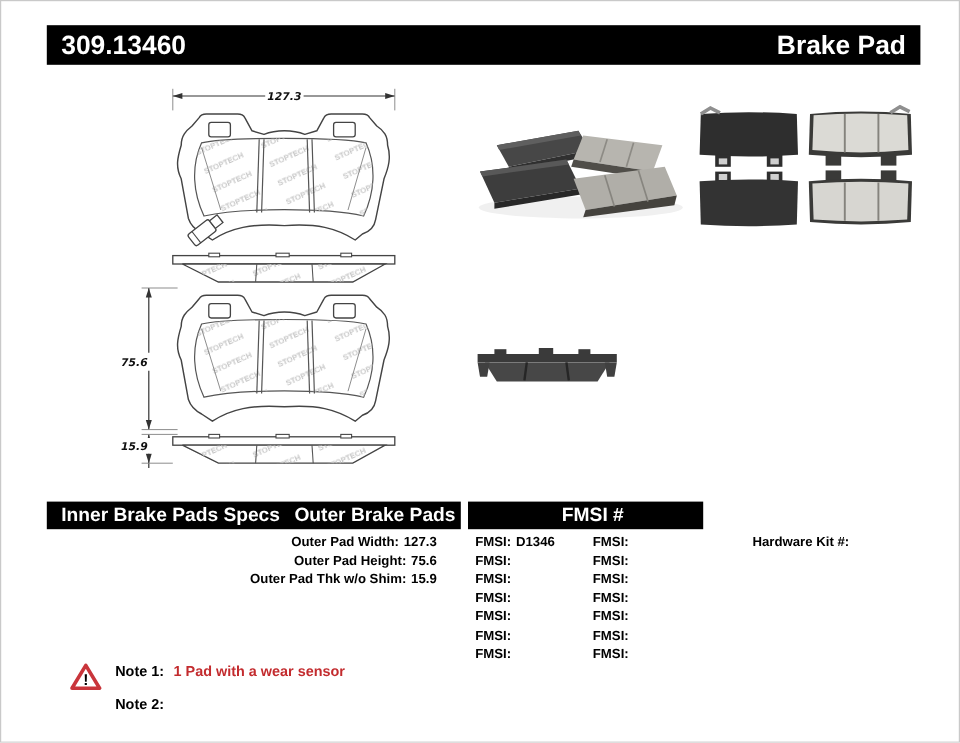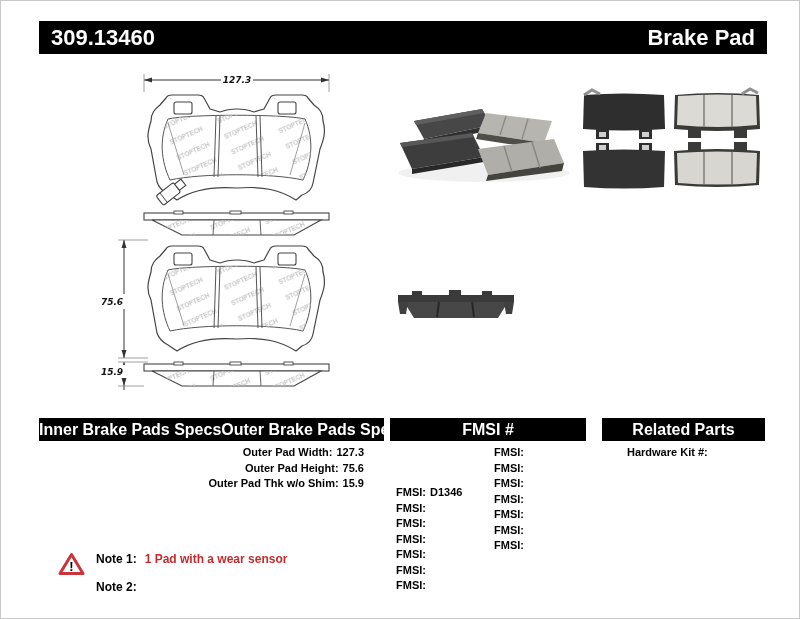--- a/index.html
+++ b/index.html
@@ -11,29 +11,29 @@
        padding:16px 12px;box-sizing:border-box;}
   .hdr .pn,.hdr .ttl{font-weight:bold;font-size:22px;letter-spacing:0px;}
   
   .drawing{position:absolute;left:55px;top:63px;width:345px;height:328px;}
   .photo1{position:absolute;left:393px;top:90px;width:180px;height:95px;}
   .photo2{position:absolute;left:577px;top:86px;width:186px;height:106px;}
   .photo3{position:absolute;left:393px;top:286px;width:125px;height:42px;}
   
   .bar{position:absolute;top:417px;height:23px;background:#000;color:#fff;
        display:flex;align-items:center;}
-  .bar .h{flex:1;text-align:center;font-weight:bold;font-size:16px;white-space:nowrap;}
+  .bar .h{flex:1;text-align:center;font-weight:bold;font-size:16px;white-space:nowrap;margin-left:12px;}
   .bar1{left:38px;width:345px;}
   .bar2{left:389px;width:196px;justify-content:center;}
   .bar3{left:601px;width:163px;justify-content:center;}
   .speccol{position:absolute;top:444px;font-size:11px;font-weight:bold;color:#000;
            line-height:15.5px;white-space:nowrap;}
   .col-inner{left:20px;width:160px;text-align:right;}
   .col-outer{left:195px;width:168px;text-align:right;}
-  .col-fmsi1{left:395px;width:95px;text-align:left;margin-top:40px;}
+  .col-fmsi1{left:395px;width:95px;text-align:left;}
   .col-fmsi2{left:493px;width:95px;text-align:left;}
   .col-rel{left:603px;width:160px;text-align:left;padding-left:23px;}
   .speccol .v{margin-left:4px;}
   
   .warn{position:absolute;left:57px;top:551px;width:27px;height:25px;}
   .noteline{position:absolute;left:95px;font-size:12px;font-weight:bold;white-space:nowrap;}
   .note1{top:551px;}
   .note2{top:579px;}
   .red{color:#c32b2e;margin-left:8px;}
   svg text.dim{font:italic bold 9px "DejaVu Sans",sans-serif;fill:#111;}
@@ -202,23 +202,20 @@
     <line x1="78" y1="15" x2="80" y2="30" stroke="#262626" stroke-width="2"></line>
   </svg>
 
   <div class="bar bar1">
     <span class="h">Inner Brake Pads Specs</span>
     <span class="h">Outer Brake Pads Specs</span>
   </div>
   <div class="bar bar2">
     <span class="h">FMSI #</span>
   </div>
-  <div class="bar bar3">
-    <span class="h">Related Parts</span>
-  </div>
 
 
   <div class="speccol col-outer">
     <div><span>Outer Pad Width:</span><span class="v">127.3</span></div>
     <div><span>Outer Pad Height:</span><span class="v">75.6</span></div>
     <div><span>Outer Pad Thk w/o Shim:</span><span class="v">15.9</span></div>
   </div>
 
   <div class="speccol col-fmsi1">
     <div><span>FMSI:</span><span class="v">D1346</span></div>

